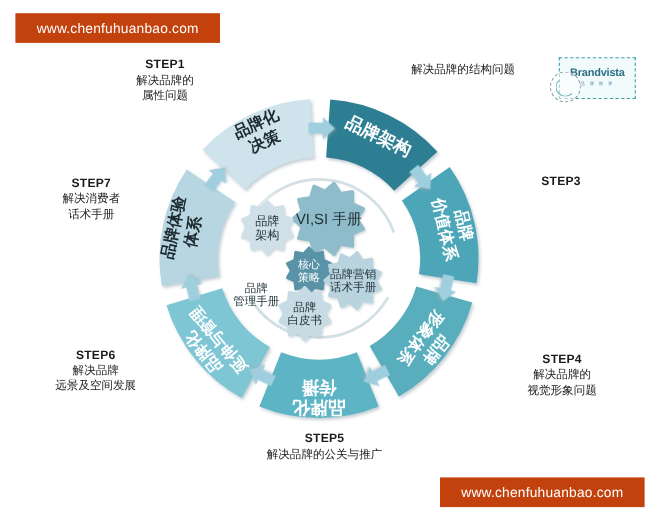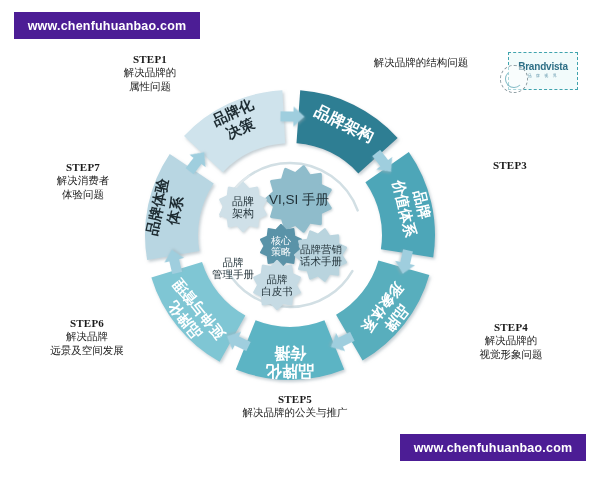--- a/index.html
+++ b/index.html
@@ -4,26 +4,26 @@
 <style>
   html,body{margin:0;padding:0;}
   body{
     width:600px;height:480px;
     background:#ffffff;
     font-family:"Liberation Sans","DejaVu Sans",sans-serif;
     position:relative;overflow:hidden;
   }
   .watermark{
     position:absolute;
-    background:#4c1d95;
+    background:#c2410c;
     color:#ffffff;
     font-size:12.5px;
     letter-spacing:.2px;
     display:flex;align-items:center;justify-content:center;
-    font-weight:700;
+    font-weight:400;
   }
   #wm-top{left:14px;top:12px;width:186px;height:27px;}
   #wm-bottom{left:400px;top:434px;width:186px;height:27px;}
 
   #logo{
     position:absolute;left:508px;top:52px;width:70px;height:38px;
   }
   #logo .lbox{
     position:absolute;inset:0;
     border:1.5px dashed #3fa3ad;
@@ -54,21 +54,20 @@
   svg#wheel{position:absolute;left:0;top:0;}
 
   .steplabel{
     position:absolute;
     color:#1b1b1b;
     font-size:10.5px;
     line-height:14px;
     text-align:center;
     white-space:pre-line;
     font-weight:500;
-    font-family:Liberation Serif, serif;
   }
   .steplabel .sid{display:block;font-size:11px;font-weight:600;letter-spacing:.2px;}
 </style>
 </head>
 <body>
 
 <div class="watermark" id="wm-top">www.chenfuhuanbao.com</div>
 <div class="watermark" id="wm-bottom">www.chenfuhuanbao.com</div>
 
 <div id="logo">
@@ -181,15 +180,15 @@
       <div class="steplabel" style="left: 102px; top: 52px; width: 96px; text-align: center;"><span class="sid">STEP1</span><span>解决品牌的
 属性问题</span></div>
       <div class="steplabel" style="left: 356px; top: 56px; width: 130px; text-align: center;"><span>解决品牌的结构问题</span></div>
       <div class="steplabel" style="left: 450px; top: 158px; width: 120px; text-align: center;"><span class="sid">STEP3</span></div>
       <div class="steplabel" style="left: 452px; top: 320px; width: 118px; text-align: center;"><span class="sid">STEP4</span><span>解决品牌的
 视觉形象问题</span></div>
       <div class="steplabel" style="left: 200px; top: 392px; width: 190px; text-align: center;"><span class="sid">STEP5</span><span>解决品牌的公关与推广</span></div>
       <div class="steplabel" style="left: 22px; top: 316px; width: 130px; text-align: center;"><span class="sid">STEP6</span><span>解决品牌
 远景及空间发展</span></div>
       <div class="steplabel" style="left: 28px; top: 160px; width: 110px; text-align: center;"><span class="sid">STEP7</span><span>解决消费者
-体验问题</span></div>
+话术手册</span></div>
     </div>
 </div>
 
 </body></html>

